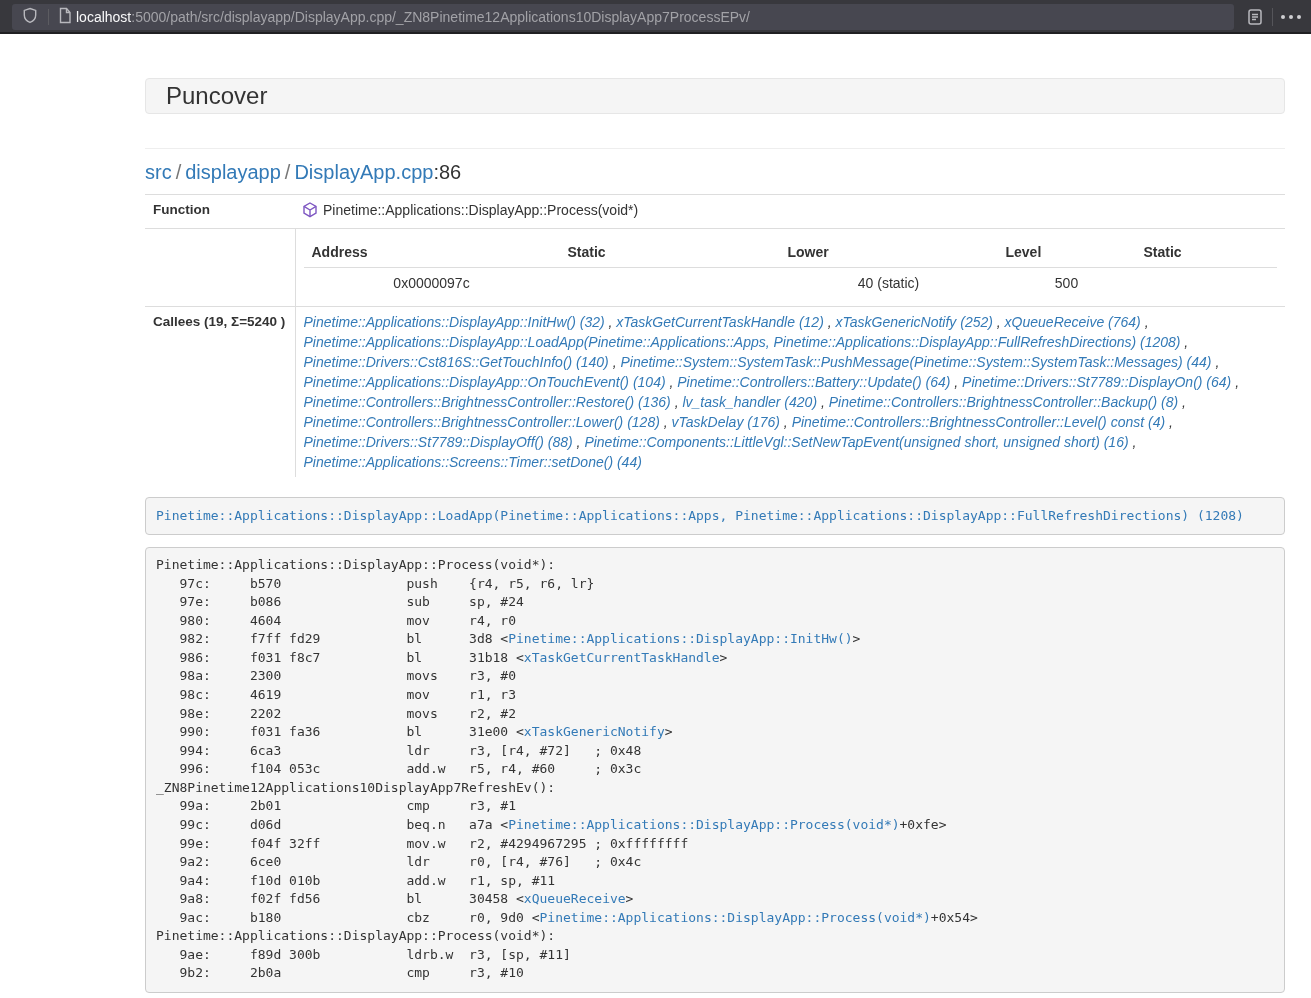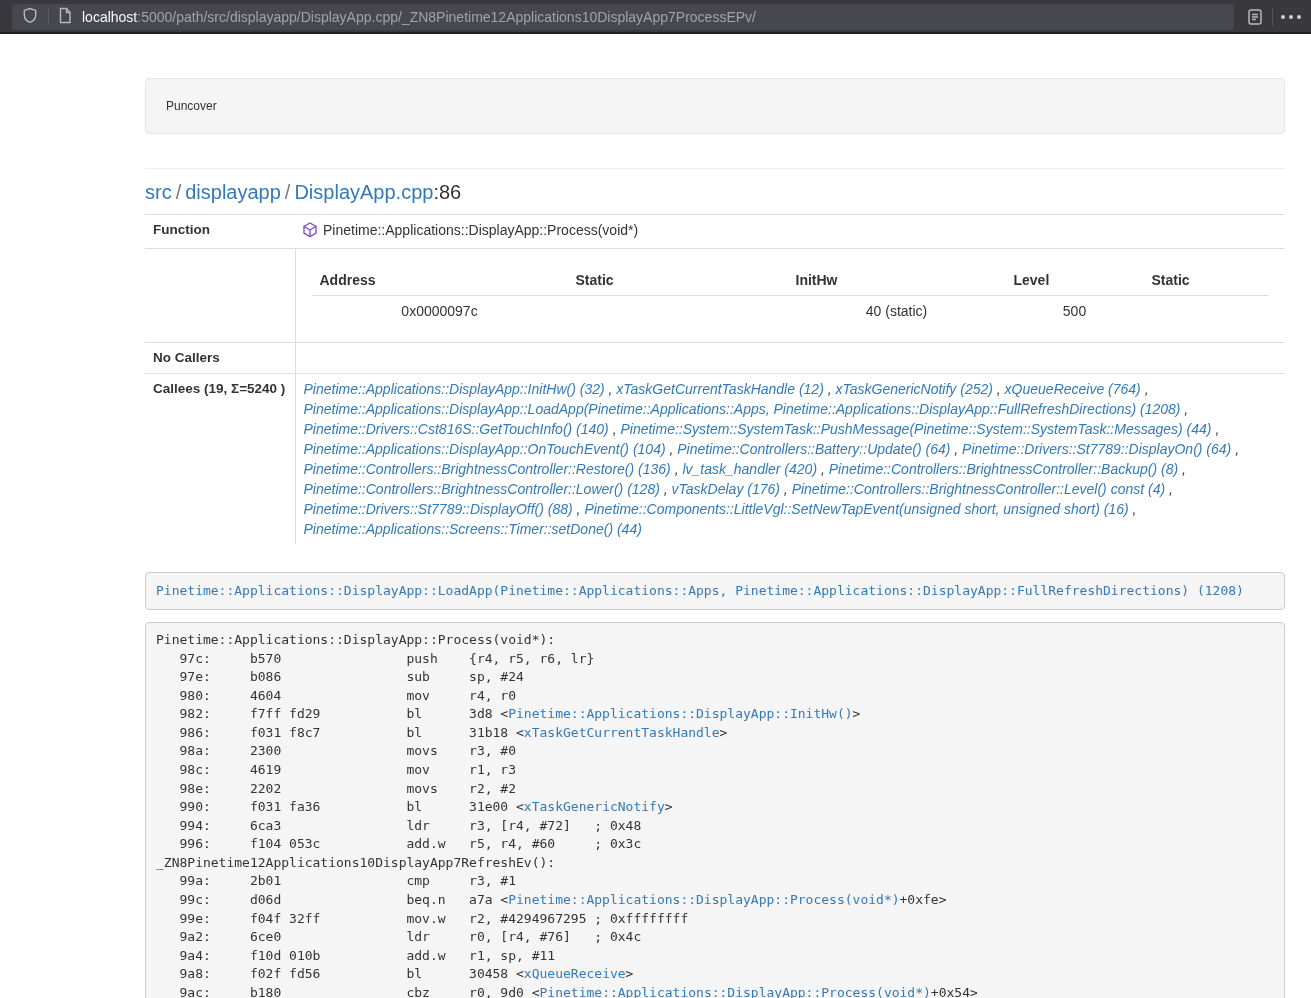--- a/index.html
+++ b/index.html
@@ -12,53 +12,53 @@
   a { color:#337ab7; text-decoration:none; cursor:pointer; }
 
   
   .browser-bar { position:relative; height:34px; background:#38383d; border-bottom:2px solid #202023; }
   .url-field {
     position:absolute; left:12px; top:4px; width:1222px; height:26px;
     background:#474750; border-radius:3px; display:flex; align-items:center;
   }
   .chip-icon { flex:0 0 auto; display:block; }
   .field-sep { width:1px; height:16px; background:#5c5c61; margin:0 9px 0 10px; }
-  .url-text { margin-left:10px; font-size:14px; white-space:nowrap; overflow:hidden; }
+  .url-text { margin-left:4px; font-size:14px; white-space:nowrap; overflow:hidden; }
   .url-host { color:#f9f9fa; }
   .url-rest { color:#a2a2a7; }
   .reader-btn { position:absolute; left:1246px; top:7px; }
   .bar-vsep { position:absolute; left:1272px; top:8px; width:1px; height:18px; background:#55555a; }
   .dots { position:absolute; left:1281px; top:15px; display:flex; gap:4px; }
   .dots span { width:4px; height:4px; border-radius:50%; background:#cfcfd2; display:block; }
 
   
   .container { margin-left:145px; width:1140px; padding-top:44px; }
 
   .title-well {
     background:#f5f5f5; border:1px solid #e6e6e6; border-radius:4px;
-    padding:16px 20px; font-size:12px; line-height:22px; color:#333;
+    padding:6px 20px; font-size:24px; line-height:22px; color:#333;
     margin-bottom:17px;
   }
   hr.rule { border:0; border-top:1px solid #eee; margin:34px 0 13px 0; }
 
   .breadcrumb { font-size:20px; margin-bottom:12px; line-height:20px; }
   .breadcrumb .sep { color:#777; margin:0 4px; }
   .breadcrumb .suffix { color:#333; }
 
-  table.symbol { width:100%; border-collapse:collapse; font-size:14px; color:#333; margin-bottom:28px; }
+  table.symbol { width:100%; border-collapse:collapse; font-size:14px; color:#333; margin-bottom:20px; }
   table.symbol > tbody > tr > th,
   table.symbol > tbody > tr > td {
     text-align:left; vertical-align:top; padding:5px 8px;
     border-top:1px solid #ddd; line-height:20px;
   }
   table.symbol > tbody > tr > th.rowlabel {
     width:150px; font-weight:bold; font-size:13.5px; white-space:nowrap; padding-right:2px;
   }
   td.vline { border-left:1px solid #ddd; }
-  td.nopad { padding:16px !important; }
+  td.nopad { padding:8px !important; }
 
   table.inner { width:100%; border-collapse:collapse; font-size:14px; color:#333; }
   table.inner th { text-align:left; font-weight:bold; padding:5px 8px; border-bottom:1px solid #ddd; line-height:20px; }
   table.inner td { text-align:center; padding:5px 8px; line-height:20px; }
   col.c1{width:256px;} col.c2{width:220px;} col.c3{width:218px;} col.c4{width:138px;}
 
   .cube-icon { display:inline-block; vertical-align:-3px; margin-right:6px; }
 
   .callees-cell { line-height:20px;font-style:italic; }
 
@@ -136,38 +136,34 @@
                 <col class="c1">
                 <col class="c2">
                 <col class="c3">
                 <col class="c4">
                 <col>
               </colgroup>
             <tbody>
               <tr>
                 <th>Address</th>
                 <th>Static</th>
-                <th>InitHw</th>
+                <th>Lower</th>
                 <th>Level</th>
                 <th>Static</th>
               </tr>
               <tr>
                 <td>0x0000097c</td>
                 <td></td>
                 <td>40 (static)</td>
                 <td>500</td>
                 <td></td>
               </tr>
             </tbody>
           </table>
         </td>
-      </tr>
-      <tr>
-        <th class="rowlabel">No Callers</th>
-        <td class="vline"></td>
       </tr>
       <tr>
         <th class="rowlabel">Callees (19, Σ=5240 )</th>
         <td class="vline callees-cell"><a>Pinetime::Applications::DisplayApp::InitHw() (32)</a><span> , </span><a>xTaskGetCurrentTaskHandle (12)</a><span> , </span><a>xTaskGenericNotify (252)</a><span> , </span><a>xQueueReceive (764)</a><span> , </span><a>Pinetime::Applications::DisplayApp::LoadApp(Pinetime::Applications::Apps, Pinetime::Applications::DisplayApp::FullRefreshDirections) (1208)</a><span> , </span><a>Pinetime::Drivers::Cst816S::GetTouchInfo() (140)</a><span> , </span><a>Pinetime::System::SystemTask::PushMessage(Pinetime::System::SystemTask::Messages) (44)</a><span> , </span><a>Pinetime::Applications::DisplayApp::OnTouchEvent() (104)</a><span> , </span><a>Pinetime::Controllers::Battery::Update() (64)</a><span> , </span><a>Pinetime::Drivers::St7789::DisplayOn() (64)</a><span> , </span><a>Pinetime::Controllers::BrightnessController::Restore() (136)</a><span> , </span><a>lv_task_handler (420)</a><span> , </span><a>Pinetime::Controllers::BrightnessController::Backup() (8)</a><span> , </span><a>Pinetime::Controllers::BrightnessController::Lower() (128)</a><span> , </span><a>vTaskDelay (176)</a><span> , </span><a>Pinetime::Controllers::BrightnessController::Level() const (4)</a><span> , </span><a>Pinetime::Drivers::St7789::DisplayOff() (88)</a><span> , </span><a>Pinetime::Components::LittleVgl::SetNewTapEvent(unsigned short, unsigned short) (16)</a><span> , </span><a>Pinetime::Applications::Screens::Timer::setDone() (44)</a></td>
       </tr>
     </tbody>
   </table>
 
   <pre class="code-block"><a>Pinetime::Applications::DisplayApp::LoadApp(Pinetime::Applications::Apps, Pinetime::Applications::DisplayApp::FullRefreshDirections) (1208)</a></pre>
 

